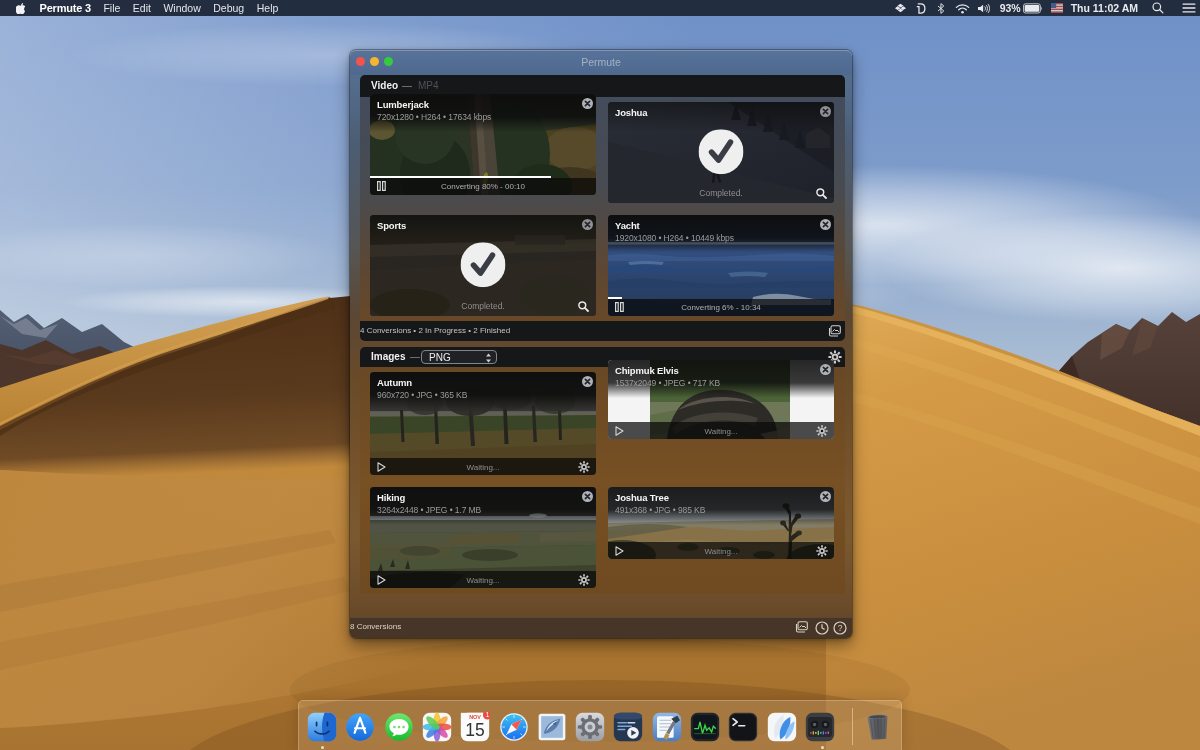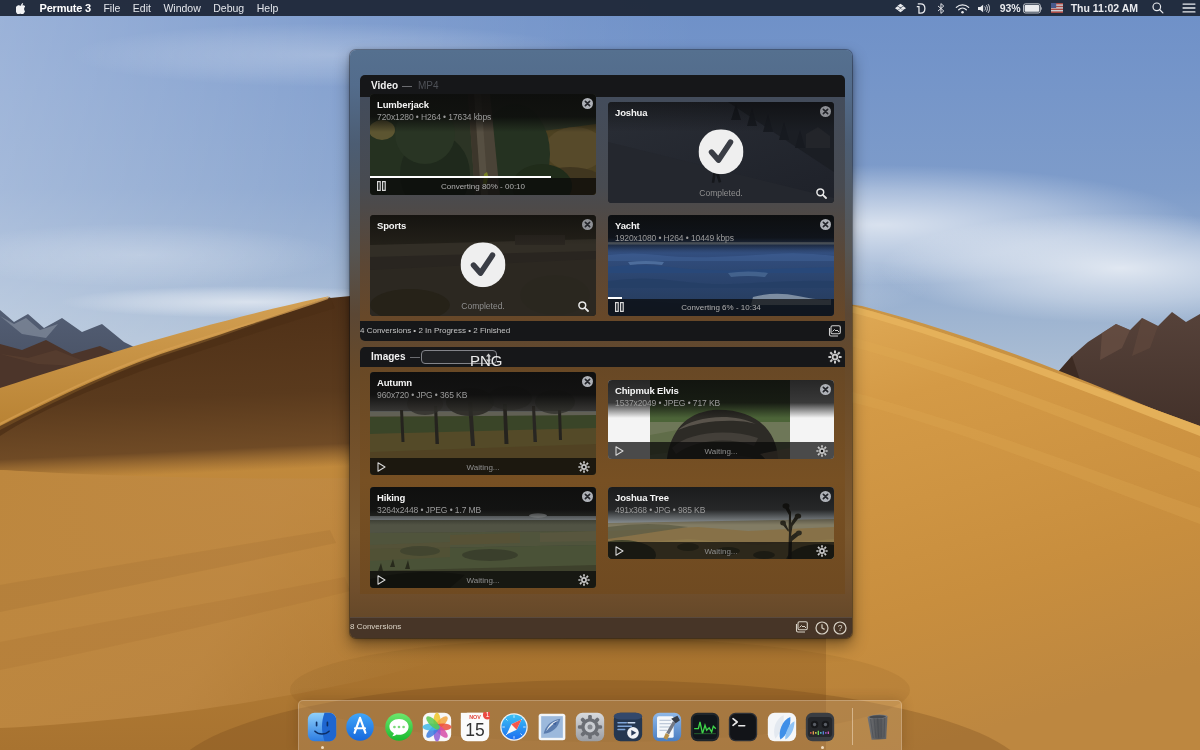--- a/index.html
+++ b/index.html
@@ -220,20 +220,26 @@
           <g stroke="#e8eaee" stroke-width="1.5" stroke-linecap="round">
             <path d="M1,1.2 L14,1.2"></path>
             <path d="M1,5.5 L14,5.5"></path>
             <path d="M1,9.8 L14,9.8"></path>
           </g>
         </svg>
   </div>
 </div>
 
 <div id="win">
+  <div id="titlebar">
+    <div class="tl" style="left:6px;  background:#f3534d;"></div>
+    <div class="tl" style="left:20px; background:#f5b52e;"></div>
+    <div class="tl" style="left:34.3px; background:#34cb3e;"></div>
+    <div id="wtitle">Permute</div>
+  </div>
 
   <div class="blackbar" style="top:25px; height:22px; border-radius:5px 5px 0 0;">
     <span style="position:absolute;left:11px;top:4.5px;font-size:10px;font-weight:700;color:#f0f0f0;">Video</span>
     <span style="position:absolute;left:42px;top:4.5px;font-size:10px;color:#85878c;">—</span>
     <span style="position:absolute;left:58px;top:4.5px;font-size:10px;color:#4e5157;">MP4</span>
   </div>
   <div class="sectionbody" style="top:47px; height:224px; background:linear-gradient(180deg,#434c5b 0%, #484b51 40%, #5c4734 75%, #684828 100%);"></div>
 
   <div class="blackbar" style="top:271px; height:20px; border-radius:0 0 5px 5px;">
     <div class="fbar-text" style="top:5px;">4 Conversions • 2 In Progress • 2 Finished</div>
@@ -241,21 +247,21 @@
           <rect x="3" y="0.7" width="9.3" height="8" rx="1.5" fill="none" stroke="#cfcfcf" stroke-width="1.1"></rect>
           <path d="M1.5,3 L1.5,9.5 C1.5,10.3 2,11 3,11 L10,11" fill="none" stroke="#cfcfcf" stroke-width="1.1"></path>
           <path d="M4.5,6.5 L6.5,4.5 8,6 9,5 11,7" fill="none" stroke="#cfcfcf" stroke-width="1"></path>
         </svg>
   </div>
 
   <div class="blackbar" style="top:297px; height:20px; border-radius:5px 5px 0 0;">
     <span style="position:absolute;left:11px;top:3.5px;font-size:10px;font-weight:700;color:#f0f0f0;">Images</span>
     <span style="position:absolute;left:50px;top:3.5px;font-size:10px;color:#85878c;">—</span>
     <div style="position:absolute;left:61px;top:2.5px;width:76px;height:14.5px;border:1px solid #83848a;border-radius:4px;background:rgba(40,40,44,0.6);">
-      <span style="position:absolute;left:7px;top:1px;font-size:15px;color:#ececec;margin-left:41px;">PNG</span>
+      <span style="position:absolute;left:7px;top:1px;font-size:10px;color:#ececec;">PNG</span>
       <svg style="position:absolute;right:4px;top:2px;" width="7" height="10" viewBox="0 0 7 10">
             <path d="M3.5,0.5 L6,3.5 L1,3.5 Z" fill="#cfcfcf"></path>
             <path d="M3.5,9.5 L6,6.5 L1,6.5 Z" fill="#cfcfcf"></path>
           </svg>
     </div>
     <svg style="position:absolute;right:3px;top:3px;" width="14" height="14" viewBox="0 0 14 14">
           <g fill="#c9c9c9">
             <circle cx="7" cy="7" r="3.4"></circle>
             <g stroke="#c9c9c9" stroke-width="2">
               <path d="M7,0.4 L7,3"></path>
@@ -468,21 +474,21 @@
               <path d="M2.3,2.3 L4.2,4.2"></path>
               <path d="M9.8,9.8 L11.7,11.7"></path>
               <path d="M11.7,2.3 L9.8,4.2"></path>
               <path d="M4.2,9.8 L2.3,11.7"></path>
             </g>
           </g>
           <circle cx="7" cy="7" r="1.5" fill="#111"></circle>
         </svg>
   </div>
 
-  <div class="card" style="left:258px; top:330px; height:79px;">
+  <div class="card" style="left:258px; top:310px; height:79px;">
     <svg width="226" height="103" viewBox="0 0 226 103" preserveAspectRatio="none">
       <rect width="226" height="103" fill="#f4f4f4"></rect>
       <rect x="42" y="0" width="140" height="103" fill="#7c8663"></rect>
       <rect x="42" y="0" width="140" height="42" fill="#55703f"></rect>
       <path d="M42,55 L80,48 110,58 80,70 42,75 Z" fill="#6c7a52"></path>
       <path d="M42,84 L182,80 182,103 42,103 Z" fill="#ad9576"></path>
       <path d="M58,103 C56,62 70,34 105,30 C145,28 168,48 170,78 C172,90 170,98 168,103 Z" fill="#322f2b"></path>
       <path d="M70,50 C85,36 125,32 148,44 C130,38 92,40 70,50 Z" fill="#847d72" opacity="0.6"></path>
       <path d="M64,68 C80,52 120,48 150,58 L146,66 C120,56 86,60 68,74 Z" fill="#6f6a61" opacity="0.4"></path>
       <path d="M78,86 C95,74 130,72 152,80 L148,88 C128,80 98,82 82,92 Z" fill="#57534c" opacity="0.35"></path>

